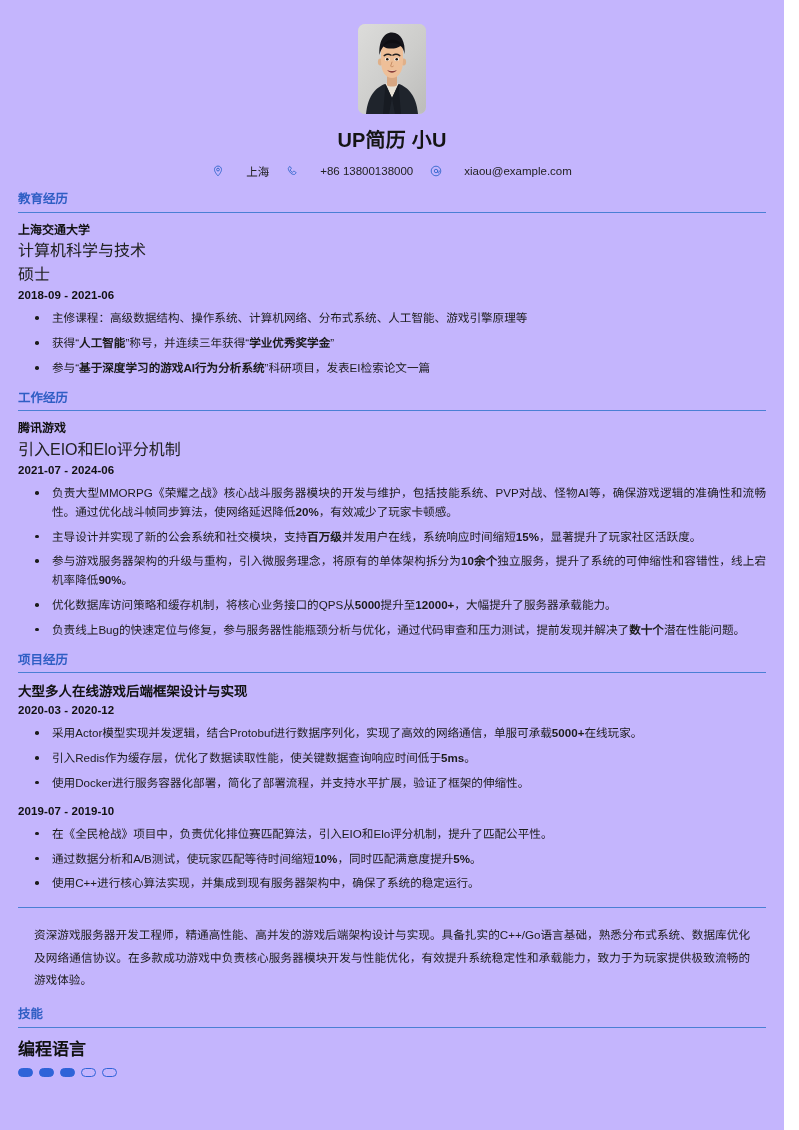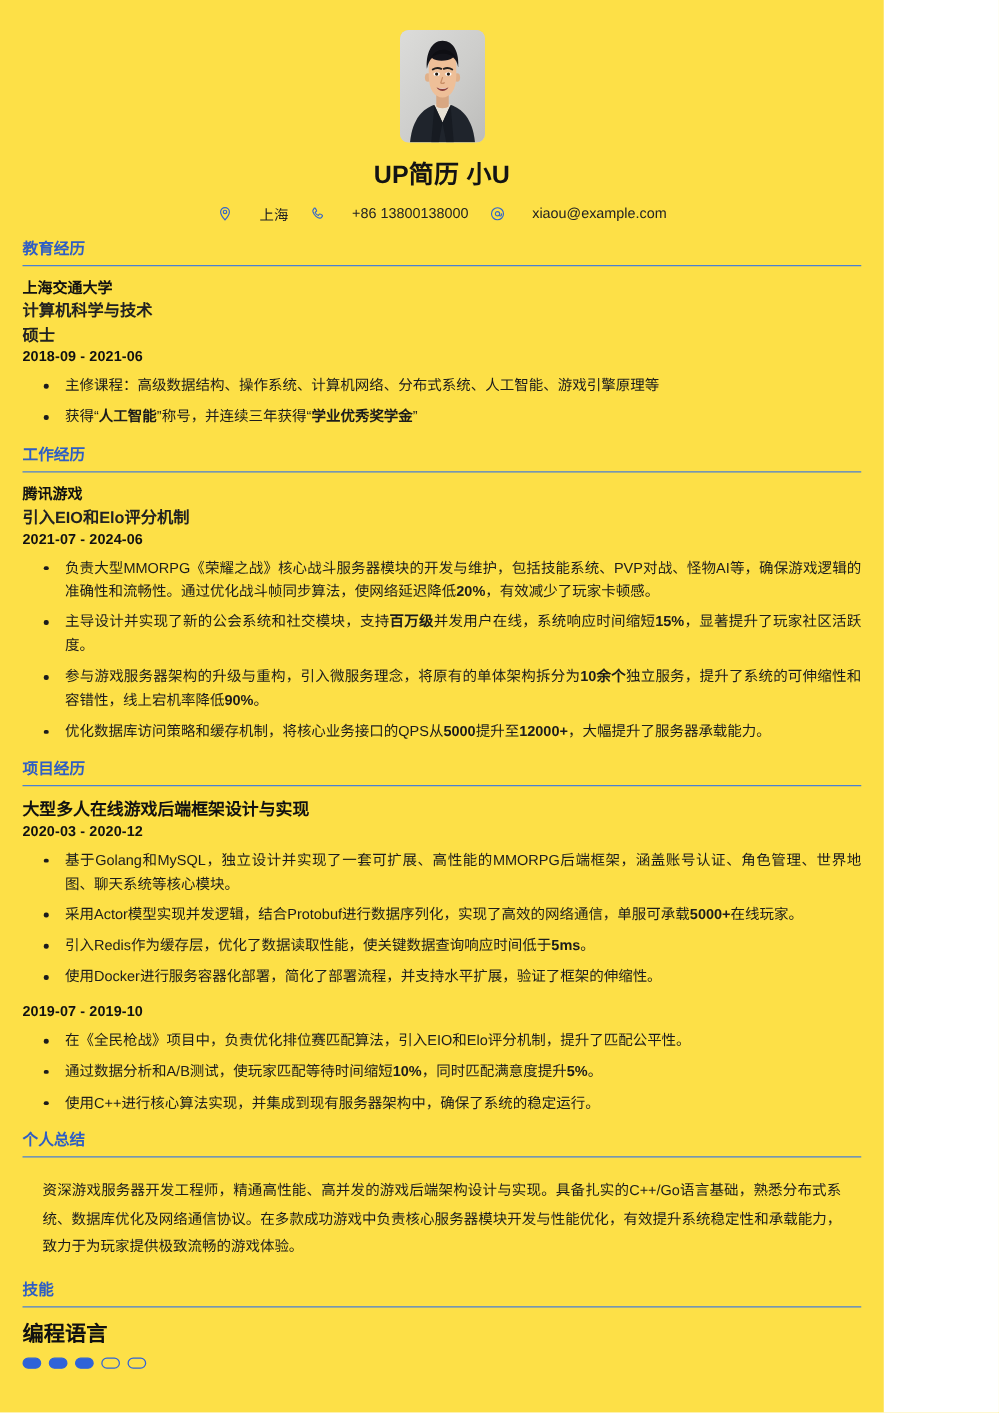--- a/index.html
+++ b/index.html
@@ -10,24 +10,24 @@
     background: #ffffff;
   }
   body {
     width: 799px;
     min-height: 1130px;
     font-family: "Liberation Sans", "DejaVu Sans", sans-serif;
     color: #1a1a1a;
     -webkit-font-smoothing: antialiased;
   }
   .page {
-    width: 707px;
+    width: 784px;
     min-height: 1130px;
     padding: 22px 18px 8px 18px;
-    background: #fde047;
+    background: #c4b5fd;
     position: relative;
   }
 
   
   .header {
     display: flex;
     flex-direction: column;
     align-items: center;
     padding-top: 2px;
   }
@@ -96,22 +96,22 @@
   .entry { margin-bottom: 2px; }
   .entry + .entry { margin-top: 10px; }
   .entry-title {
     font-size: 12px;
     font-weight: 700;
     color: #111;
     line-height: 1.45;
   }
   .entry-title.lg { font-size: 13.5px; }
   .entry-sub {
-    font-size: 13px;
-    font-weight: 700;
+    font-size: 16px;
+    font-weight: 400;
     color: #222;
     line-height: 1.5;
   }
   .entry-date {
     font-size: 11.5px;
     font-weight: 700;
     color: #111;
     line-height: 1.5;
     letter-spacing: 0.1px;
   }
@@ -265,68 +265,68 @@
     <div class="section-rule"></div>
 
     <div class="entry">
       <div class="entry-title">上海交通大学</div>
       <div class="entry-sub">计算机科学与技术</div>
       <div class="entry-sub">硕士</div>
       <div class="entry-date">2018-09 - 2021-06</div>
       <ul class="bullets">
         <li>主修课程：高级数据结构、操作系统、计算机网络、分布式系统、人工智能、游戏引擎原理等</li>
         <li>获得“<b>人工智能</b>”称号，并连续三年获得“<b>学业优秀奖学金</b>”</li>
+        <li>参与“<b>基于深度学习的游戏AI行为分析系统</b>”科研项目，发表EI检索论文一篇</li>
       </ul>
     </div>
   </div>
 
   <div class="section">
     <div class="section-title">工作经历</div>
     <div class="section-rule"></div>
 
     <div class="entry">
       <div class="entry-title">腾讯游戏</div>
       <div class="entry-sub">引入EIO和Elo评分机制</div>
       <div class="entry-date">2021-07 - 2024-06</div>
       <ul class="bullets">
         <li>负责大型MMORPG《荣耀之战》核心战斗服务器模块的开发与维护，包括技能系统、PVP对战、怪物AI等，确保游戏逻辑的准确性和流畅性。通过优化战斗帧同步算法，使网络延迟降低<b>20%</b>，有效减少了玩家卡顿感。</li>
         <li>主导设计并实现了新的公会系统和社交模块，支持<b>百万级</b>并发用户在线，系统响应时间缩短<b>15%</b>，显著提升了玩家社区活跃度。</li>
         <li>参与游戏服务器架构的升级与重构，引入微服务理念，将原有的单体架构拆分为<b>10余个</b>独立服务，提升了系统的可伸缩性和容错性，线上宕机率降低<b>90%</b>。</li>
         <li>优化数据库访问策略和缓存机制，将核心业务接口的QPS从<b>5000</b>提升至<b>12000+</b>，大幅提升了服务器承载能力。</li>
+        <li>负责线上Bug的快速定位与修复，参与服务器性能瓶颈分析与优化，通过代码审查和压力测试，提前发现并解决了<b>数十个</b>潜在性能问题。</li>
       </ul>
     </div>
   </div>
 
   <div class="section">
     <div class="section-title">项目经历</div>
     <div class="section-rule"></div>
 
     <div class="entry">
       <div class="entry-title lg">大型多人在线游戏后端框架设计与实现</div>
       <div class="entry-date">2020-03 - 2020-12</div>
       <ul class="bullets">
-        <li>基于Golang和MySQL，独立设计并实现了一套可扩展、高性能的MMORPG后端框架，涵盖账号认证、角色管理、世界地图、聊天系统等核心模块。</li>
         <li>采用Actor模型实现并发逻辑，结合Protobuf进行数据序列化，实现了高效的网络通信，单服可承载<b>5000+</b>在线玩家。</li>
         <li>引入Redis作为缓存层，优化了数据读取性能，使关键数据查询响应时间低于<b>5ms</b>。</li>
         <li>使用Docker进行服务容器化部署，简化了部署流程，并支持水平扩展，验证了框架的伸缩性。</li>
       </ul>
     </div>
 
     <div class="entry">
       <div class="entry-date">2019-07 - 2019-10</div>
       <ul class="bullets">
         <li>在《全民枪战》项目中，负责优化排位赛匹配算法，引入EIO和Elo评分机制，提升了匹配公平性。</li>
         <li>通过数据分析和A/B测试，使玩家匹配等待时间缩短<b>10%</b>，同时匹配满意度提升<b>5%</b>。</li>
         <li>使用C++进行核心算法实现，并集成到现有服务器架构中，确保了系统的稳定运行。</li>
       </ul>
     </div>
   </div>
 
   <div class="section">
-    <div class="section-title">个人总结</div>
     <div class="section-rule"></div>
     <p class="summary">资深游戏服务器开发工程师，精通高性能、高并发的游戏后端架构设计与实现。具备扎实的C++/Go语言基础，熟悉分布式系统、数据库优化及网络通信协议。在多款成功游戏中负责核心服务器模块开发与性能优化，有效提升系统稳定性和承载能力，致力于为玩家提供极致流畅的游戏体验。</p>
   </div>
 
   <div class="section">
     <div class="section-title">技能</div>
     <div class="section-rule"></div>
 
     <div class="skill-group">
       <div class="skill-name">编程语言</div>

